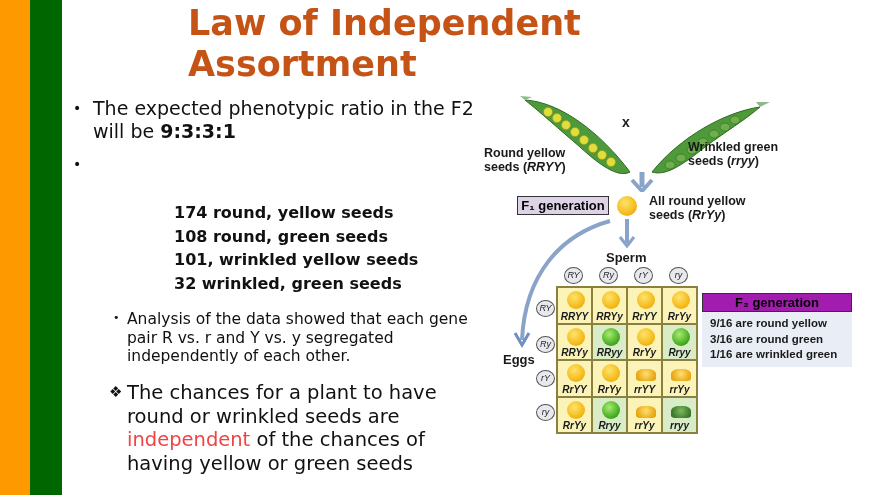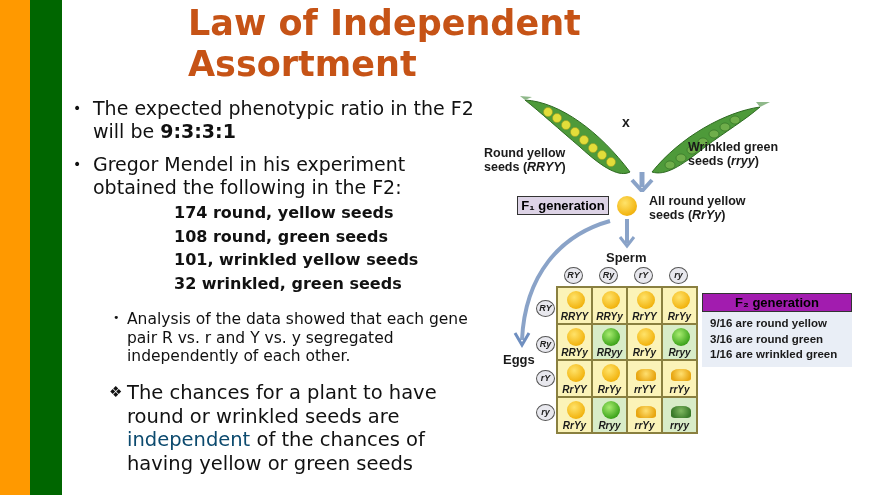--- a/index.html
+++ b/index.html
@@ -7,55 +7,54 @@
   .band-orange{position:absolute;left:0;top:0;width:30px;height:495px;background:#ff9900;}
   .band-green{position:absolute;left:30px;top:0;width:32px;height:495px;background:#006600;}
   .title{position:absolute;left:188px;top:3px;width:460px;font-weight:bold;font-size:35px;line-height:41px;color:#c65316;}
   .bullet{position:absolute;font-size:19px;line-height:23px;color:#111;}
   .bullet .dot{position:absolute;left:-20px;top:0;font-size:14px;}
   .counts{position:absolute;left:174px;top:201px;font-weight:bold;font-size:16px;line-height:23.5px;color:#111;}
   .sub{position:absolute;left:127px;top:310px;width:360px;font-size:15.5px;line-height:18.5px;color:#111;}
   .sub .dot{position:absolute;left:-14px;top:-1px;font-size:11px;}
   .star{position:absolute;left:127px;top:381px;width:360px;font-size:19.5px;line-height:23.5px;color:#111;}
   .star .glyph{position:absolute;left:-18px;top:0;font-size:15px;}
-  .red{color:#0c4a6e;}
+  .red{color:#ef4444;}
   
   .dg{position:absolute;font-family:"Liberation Sans",sans-serif;font-weight:bold;color:#1a1a1a;}
   .lbl{font-size:12.5px;line-height:14px;}
   .it{font-style:italic;}
   .boxlbl{position:absolute;border:1.5px solid #333;background:#ddd3e6;font-family:"Liberation Sans",sans-serif;font-weight:bold;font-size:13px;}
   .grid{position:absolute;left:556px;top:286px;display:grid;grid-template-columns:repeat(4,35px);grid-template-rows:repeat(4,36.5px);border:1.5px solid #8a8040;}
   .cell{border:1px solid #8a8040;background:#fbf3b8;position:relative;box-sizing:border-box;}
   .cell.g{background:#d8ecc8;}
   .seed{position:absolute;left:9px;top:3px;width:18px;height:18px;border-radius:50%;background:radial-gradient(circle at 40% 35%,#ffe36a,#f2b410 70%,#d69400);}
   .seed.green{background:radial-gradient(circle at 40% 35%,#a8ec70,#3ea51c 70%,#2b7d12);}
   .seed.wy{border-radius:40% 40% 20% 20%;height:12px;top:8px;width:20px;left:8px;background:radial-gradient(circle at 50% 40%,#ffe070,#e8a612 75%);}
   .seed.wg{border-radius:40% 40% 20% 20%;height:12px;top:8px;width:20px;left:8px;background:radial-gradient(circle at 50% 40%,#7fb860,#3a7a2a 75%);}
   .geno{position:absolute;left:0;right:0;bottom:1px;text-align:center;font-family:"Liberation Sans",sans-serif;font-weight:bold;font-style:italic;font-size:10px;color:#1a1a1a;}
-  .gam{position:absolute;width:17px;height:15px;border:1.2px solid #555;border-radius:50%;background:#e8e8ee;font-family:"Liberation Sans",sans-serif;font-weight:bold;font-style:italic;font-size:9px;line-height:15px;text-align:center;color:#222;}
+  .gam{position:absolute;width:17px;height:15px;border:1.2px solid #555;border-radius:50%;background:#e8e8ee;font-family:"Liberation Sans",sans-serif;font-weight:normal;font-style:italic;font-size:9px;line-height:15px;text-align:center;color:#222;}
   .f2box{position:absolute;left:702px;top:293px;width:150px;}
   .f2head{border:1.5px solid #333;background:#a21caf;text-align:center;font-family:"Liberation Sans",sans-serif;font-weight:bold;font-size:13px;line-height:17px;}
   .f2body{background:#e9eef6;padding:4px 8px;font-family:"Liberation Sans",sans-serif;font-weight:bold;font-size:11.5px;line-height:15.5px;color:#1a1a1a;}
 </style>
 </head>
 <body>
 
 <div class="band-orange"></div>
 <div class="band-green"></div>
 
 <div class="title">Law of Independent Assortment</div>
 
 <div class="bullet" style="left:93px;top:97px;width:400px;">
   <span class="dot">•</span>
   <span>The expected phenotypic ratio in the F2 will be </span><b>9:3:3:1</b>
 </div>
 
 <div class="bullet" style="left:93px;top:153px;width:380px;">
   <span class="dot">•</span>
-  <span>Gregor Mendel in his experiment obtained the following in the F2:</span>
 </div>
 
 <div class="counts">
   <div>174 round, yellow seeds</div>
   <div>108 round, green seeds</div>
   <div>101, wrinkled yellow seeds</div>
   <div>32 wrinkled, green seeds</div>
 </div>
 
 <div class="sub">

